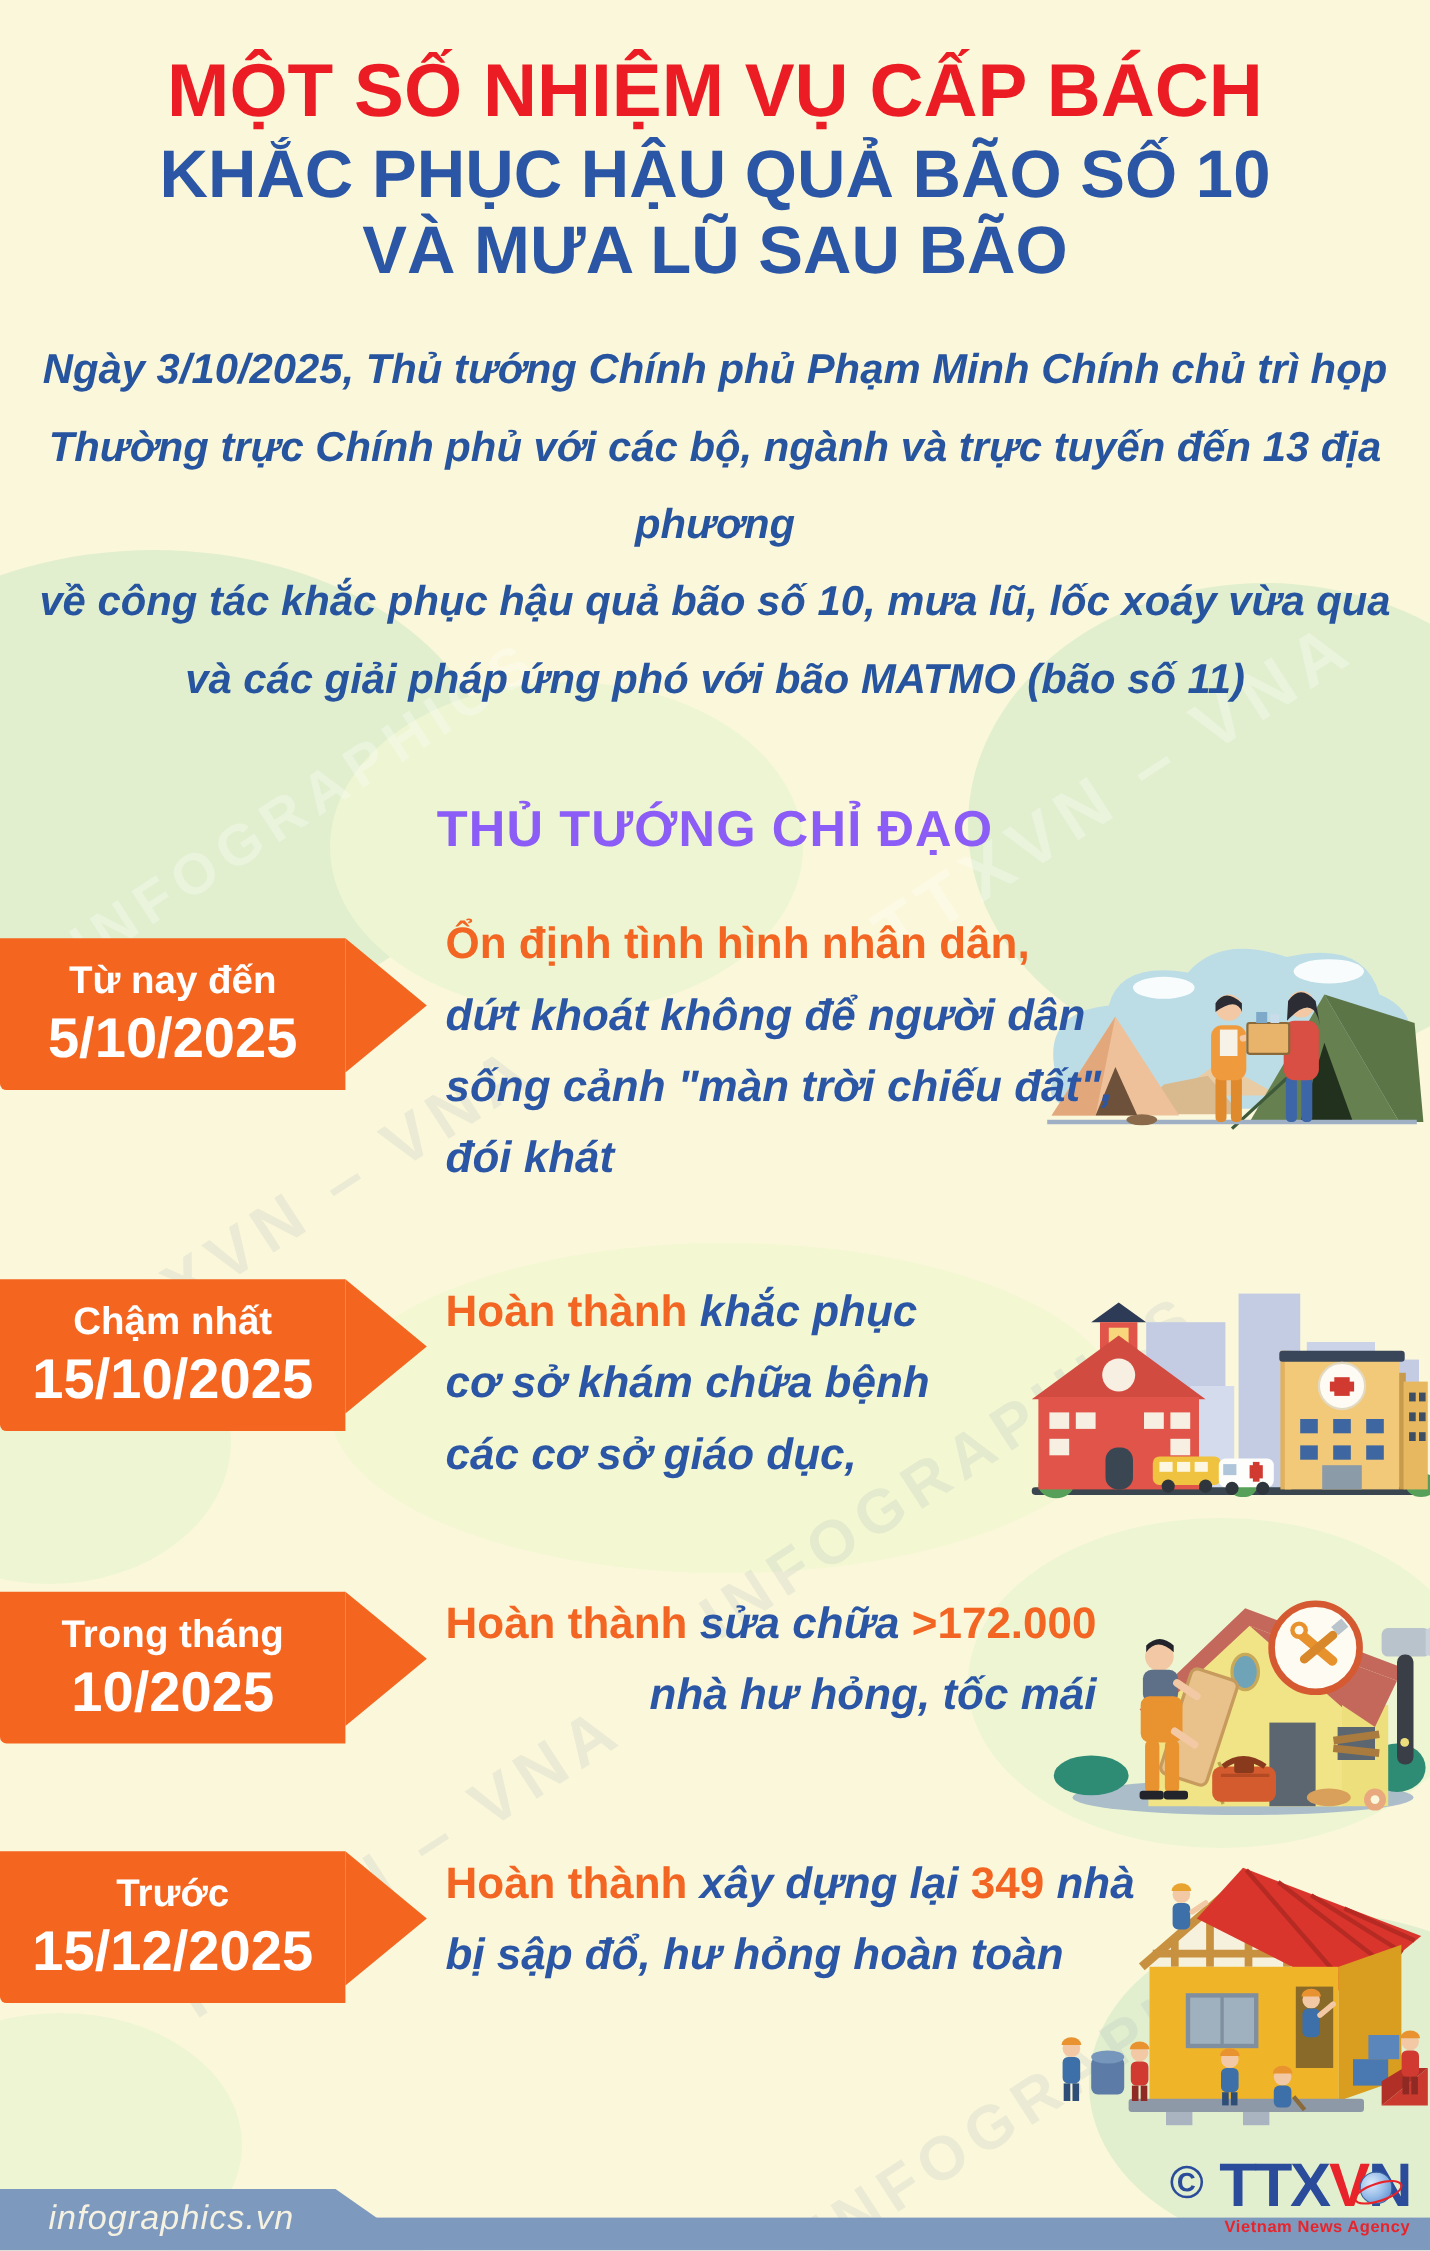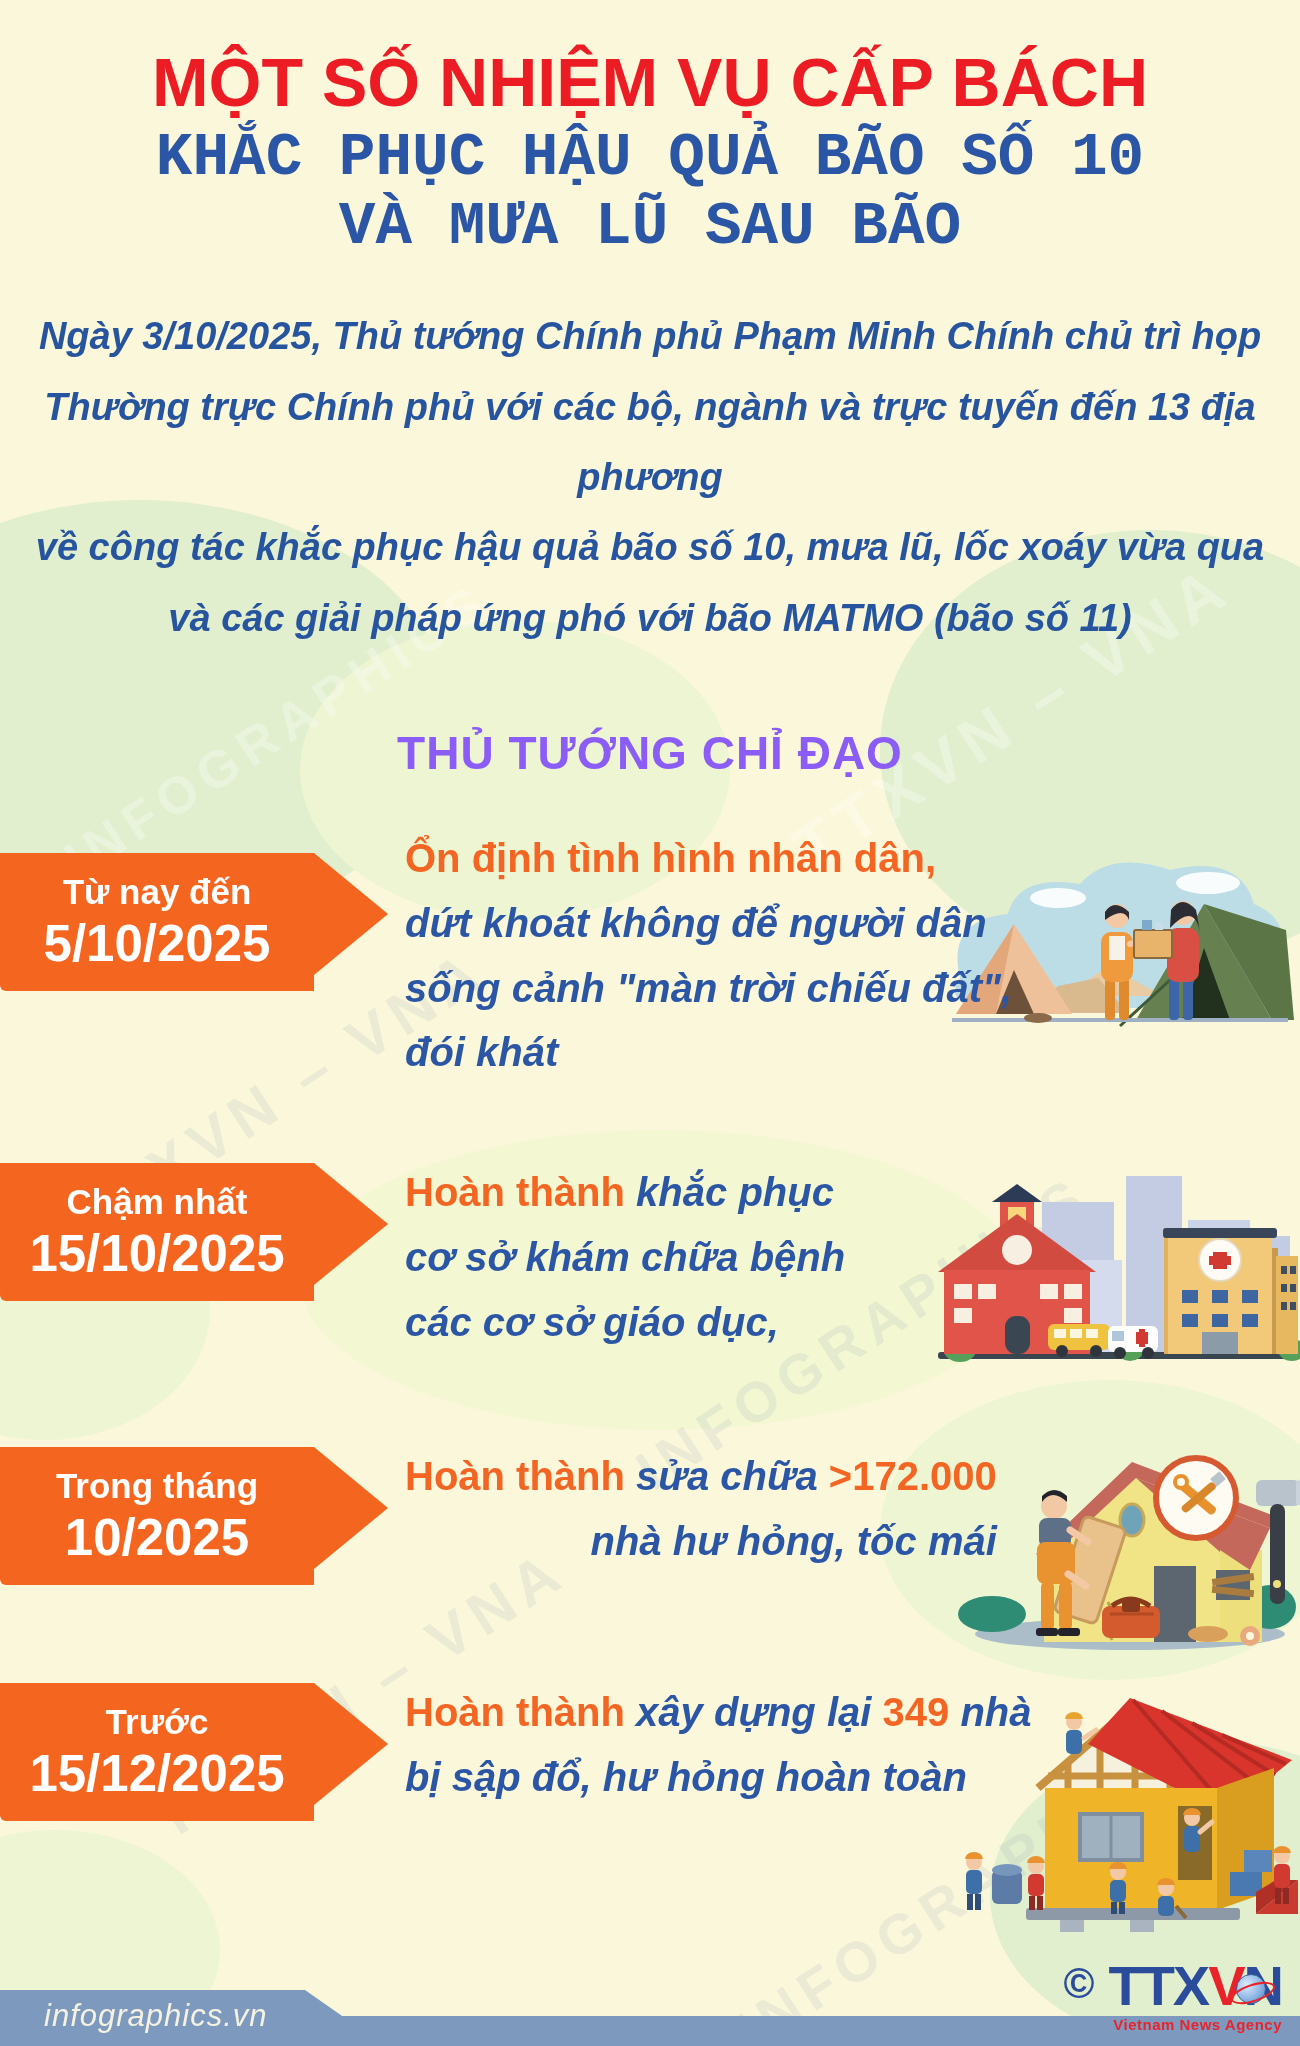--- a/index.html
+++ b/index.html
@@ -17,21 +17,21 @@
 
   
   .wm{ position:absolute; font-weight:800; letter-spacing:8px;
        transform:rotate(-33deg); pointer-events:none; white-space:nowrap; }
   .wm.light{ color:rgba(255,255,255,0.55); opacity:.5; }
   .wm.gray{ color:rgba(140,155,175,0.14); }
 
   
   .header{ position:absolute; top:42px; left:0; width:100%; text-align:center; }
   .title-red{ color:#EC1C24; font-size:68px; font-weight:800; letter-spacing:0px; line-height:1.2; }
-  .title-blue{ color:#2B56A5; font-size:61px; font-weight:800; line-height:1.13;font-family:Liberation Mono, monospace; }
+  .title-blue{ color:#2B56A5; font-size:61px; font-weight:800; line-height:1.13; }
   .intro{ margin-top:40px; color:#27549E; font-size:38px; font-weight:700; font-style:italic; line-height:1.85; }
 
   .section-title{ position:absolute; top:726px; left:0; width:100%; text-align:center;
     color:#8b5cf6; font-size:46px; font-weight:800; letter-spacing:1px; }
 
   
   .banner{ position:absolute; left:0; width:314px; height:138px; background:#F4661F;
     border-radius:0 0 0 6px; color:#fff; display:flex; flex-direction:column;
     justify-content:center; align-items:center; text-align:center; z-index:3; }
   .banner::after{ content:""; position:absolute; left:314px; top:0;

